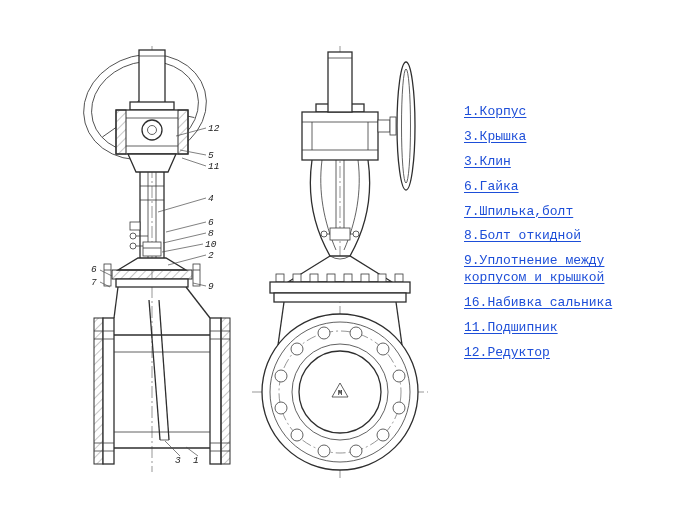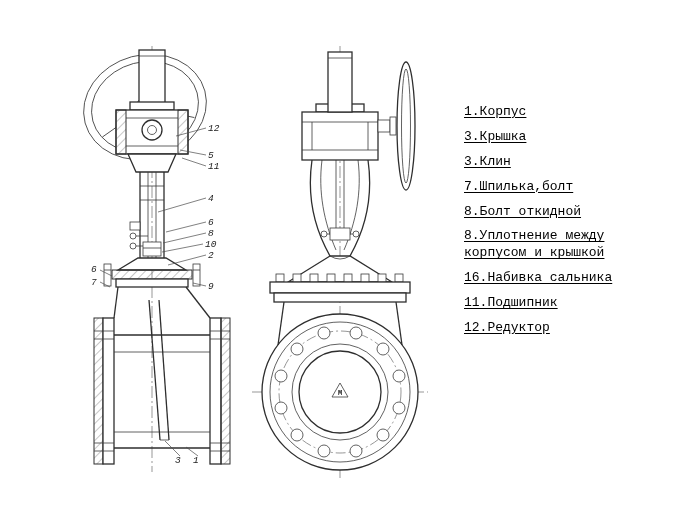--- a/index.html
+++ b/index.html
@@ -9,21 +9,21 @@
   .ln{stroke:#2e2e2e;fill:none;stroke-width:1.3;}
   .thin{stroke:#3a3a3a;fill:none;stroke-width:0.8;}
   .wh{fill:#ffffff;stroke:#2e2e2e;stroke-width:1.3;}
   .whthin{fill:#ffffff;stroke:#3a3a3a;stroke-width:0.8;}
   .cl{stroke:#6a6a6a;stroke-width:0.7;stroke-dasharray:12 3 2 3;fill:none;}
   .bc{stroke:#6a6a6a;stroke-width:0.7;stroke-dasharray:10 3 2 3;fill:none;}
   .ld{stroke:#4a4a4a;stroke-width:0.7;fill:none;}
   .hat{fill:url(#hatch);stroke:#2e2e2e;stroke-width:1;}
   .callout{font:italic 9.5px "Liberation Mono","DejaVu Sans Mono",monospace;fill:#1a1a1a;}
   .mark{font:bold 7px "Liberation Mono","DejaVu Sans Mono",monospace;fill:#1a1a1a;text-anchor:middle;}
-  .legend{position:absolute;left:464px;top:104px;width:180px;color:#000000;font-size:13px;}
+  .legend{position:absolute;left:464px;top:104px;width:180px;color:#1d4ed8;font-size:13px;}
   .legend-item{margin-bottom:8px;line-height:1.3;}
   .legend-item span{text-decoration:underline;text-underline-offset:2px;}
 </style>
 </head>
 <body>
 
 <div class="page">
 
   <svg width="460" height="525" viewBox="0 0 460 525">
     <defs>
@@ -242,21 +242,22 @@
         <ellipse class="wh" cx="406" cy="126" rx="9" ry="64" stroke-width="1.6"></ellipse>
         <ellipse class="thin" cx="406" cy="126" rx="4.5" ry="57"></ellipse>
       </g>
     </g>
   </svg>
 
   <div class="legend">
     <div class="legend-item"><span>1.Корпус</span></div>
     <div class="legend-item"><span>3.Крышка</span></div>
     <div class="legend-item"><span>3.Клин</span></div>
+    <div class="legend-item"><span>6.Гайка</span></div>
     <div class="legend-item"><span>7.Шпилька,болт</span></div>
     <div class="legend-item"><span>8.Болт откидной</span></div>
-    <div class="legend-item"><span>8.Уплотнение между корпусом и крышкой</span></div>
+    <div class="legend-item"><span>9.Уплотнение между корпусом и крышкой</span></div>
     <div class="legend-item"><span>16.Набивка сальника</span></div>
     <div class="legend-item"><span>11.Подшипник</span></div>
     <div class="legend-item"><span>12.Редуктор</span></div>
   </div>
 
 </div>
 
 </body></html>

